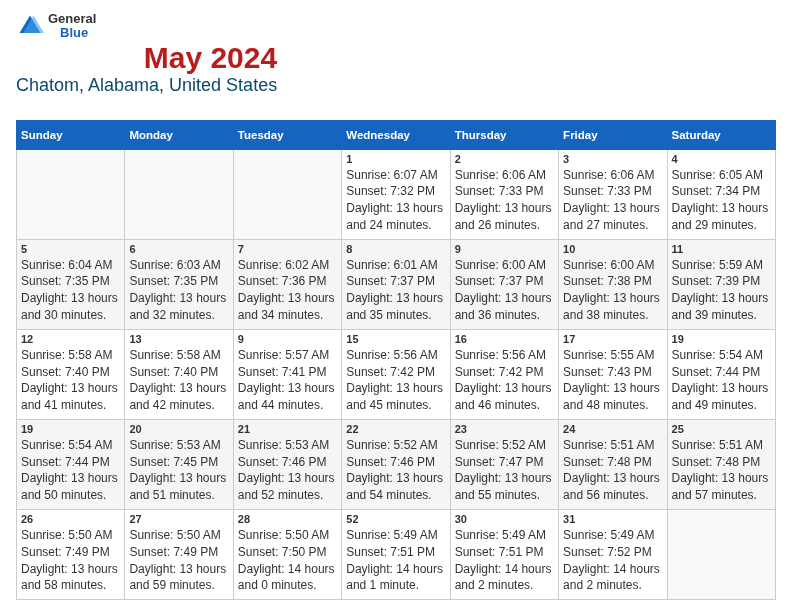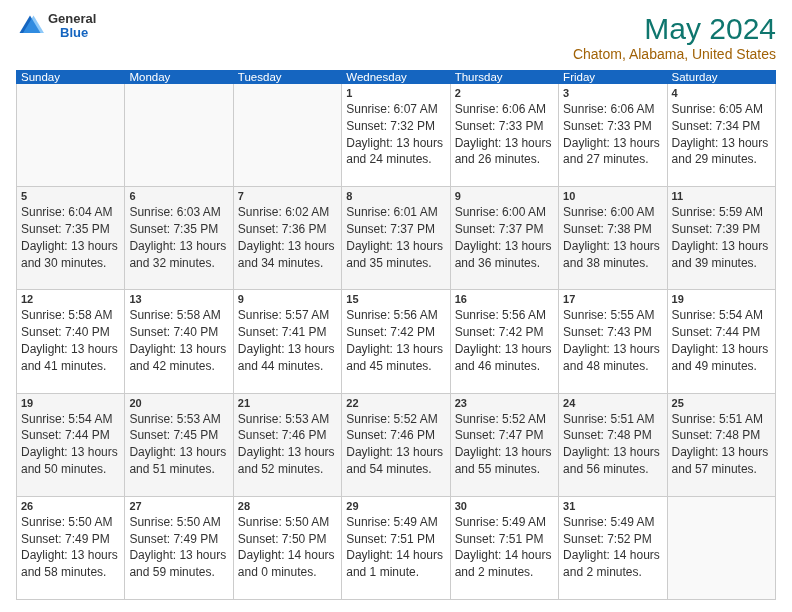--- a/index.html
+++ b/index.html
@@ -14,21 +14,22 @@
       width: 792px;
       height: 612px;
       padding: 12px 16px;
       display: flex;
       flex-direction: column;
     }
     .header {
       display: flex;
       justify-content: space-between;
       align-items: flex-start;
-      margin-bottom: 8px;
+      margin-bottom: 24px;
+      flex-direction: column;
     }
     .logo {
       display: flex;
       align-items: center;
       gap: 4px;
     }
     .logo-text {
       display: flex;
       flex-direction: column;
       line-height: 1.1;
@@ -46,40 +47,40 @@
     }
     .logo-icon {
       width: 28px;
       height: 28px;
     }
     .title-section {
       text-align: right;
     }
     .main-title {
       font-size: 30px;
-      font-weight: normal;
-      color: #0f766e;
+      font-weight: bold;
+      color: #b91c1c;
     }
     .subtitle {
-      font-size: 14px;
-      color: #a16207;
+      font-size: 18px;
+      color: #0c4a6e;
     }
     .calendar {
       flex: 1;
       border: 1px solid #ccc;
       border-collapse: collapse;
       width: 100%;
       table-layout: fixed;
     }
     .calendar thead tr th {
       background-color: #1565C0;
       color: #fff;
       font-size: 11.5px;
-      font-weight: normal;
-      padding: 0 4px;
+      font-weight: bold;
+      padding: 8px 4px;
       text-align: left;
       border: 1px solid #1565C0;
     }
     .calendar tbody tr td {
       border: 1px solid #ccc;
       vertical-align: top;
       padding: 3px 4px;
       font-size: 9.5px;
       color: #333;
       height: 78px;
@@ -339,21 +340,21 @@
 and 59 minutes.</div>
           </td>
           <td>
             <span class="day-number">28</span>
             <div class="day-info">Sunrise: 5:50 AM
 Sunset: 7:50 PM
 Daylight: 14 hours
 and 0 minutes.</div>
           </td>
           <td>
-            <span class="day-number">29</span>
+            <span class="day-number">52</span>
             <div class="day-info">Sunrise: 5:49 AM
 Sunset: 7:51 PM
 Daylight: 14 hours
 and 1 minute.</div>
           </td>
           <td>
             <span class="day-number">30</span>
             <div class="day-info">Sunrise: 5:49 AM
 Sunset: 7:51 PM
 Daylight: 14 hours

